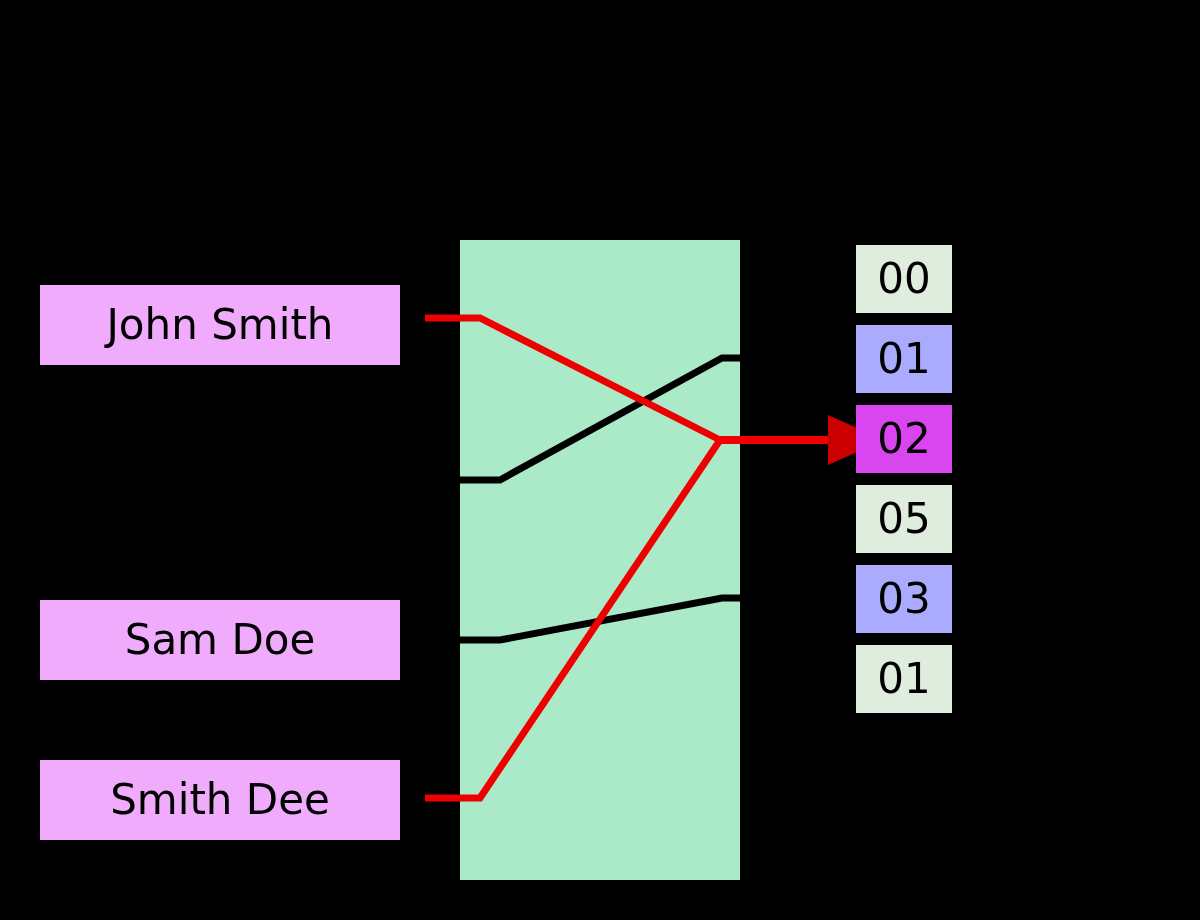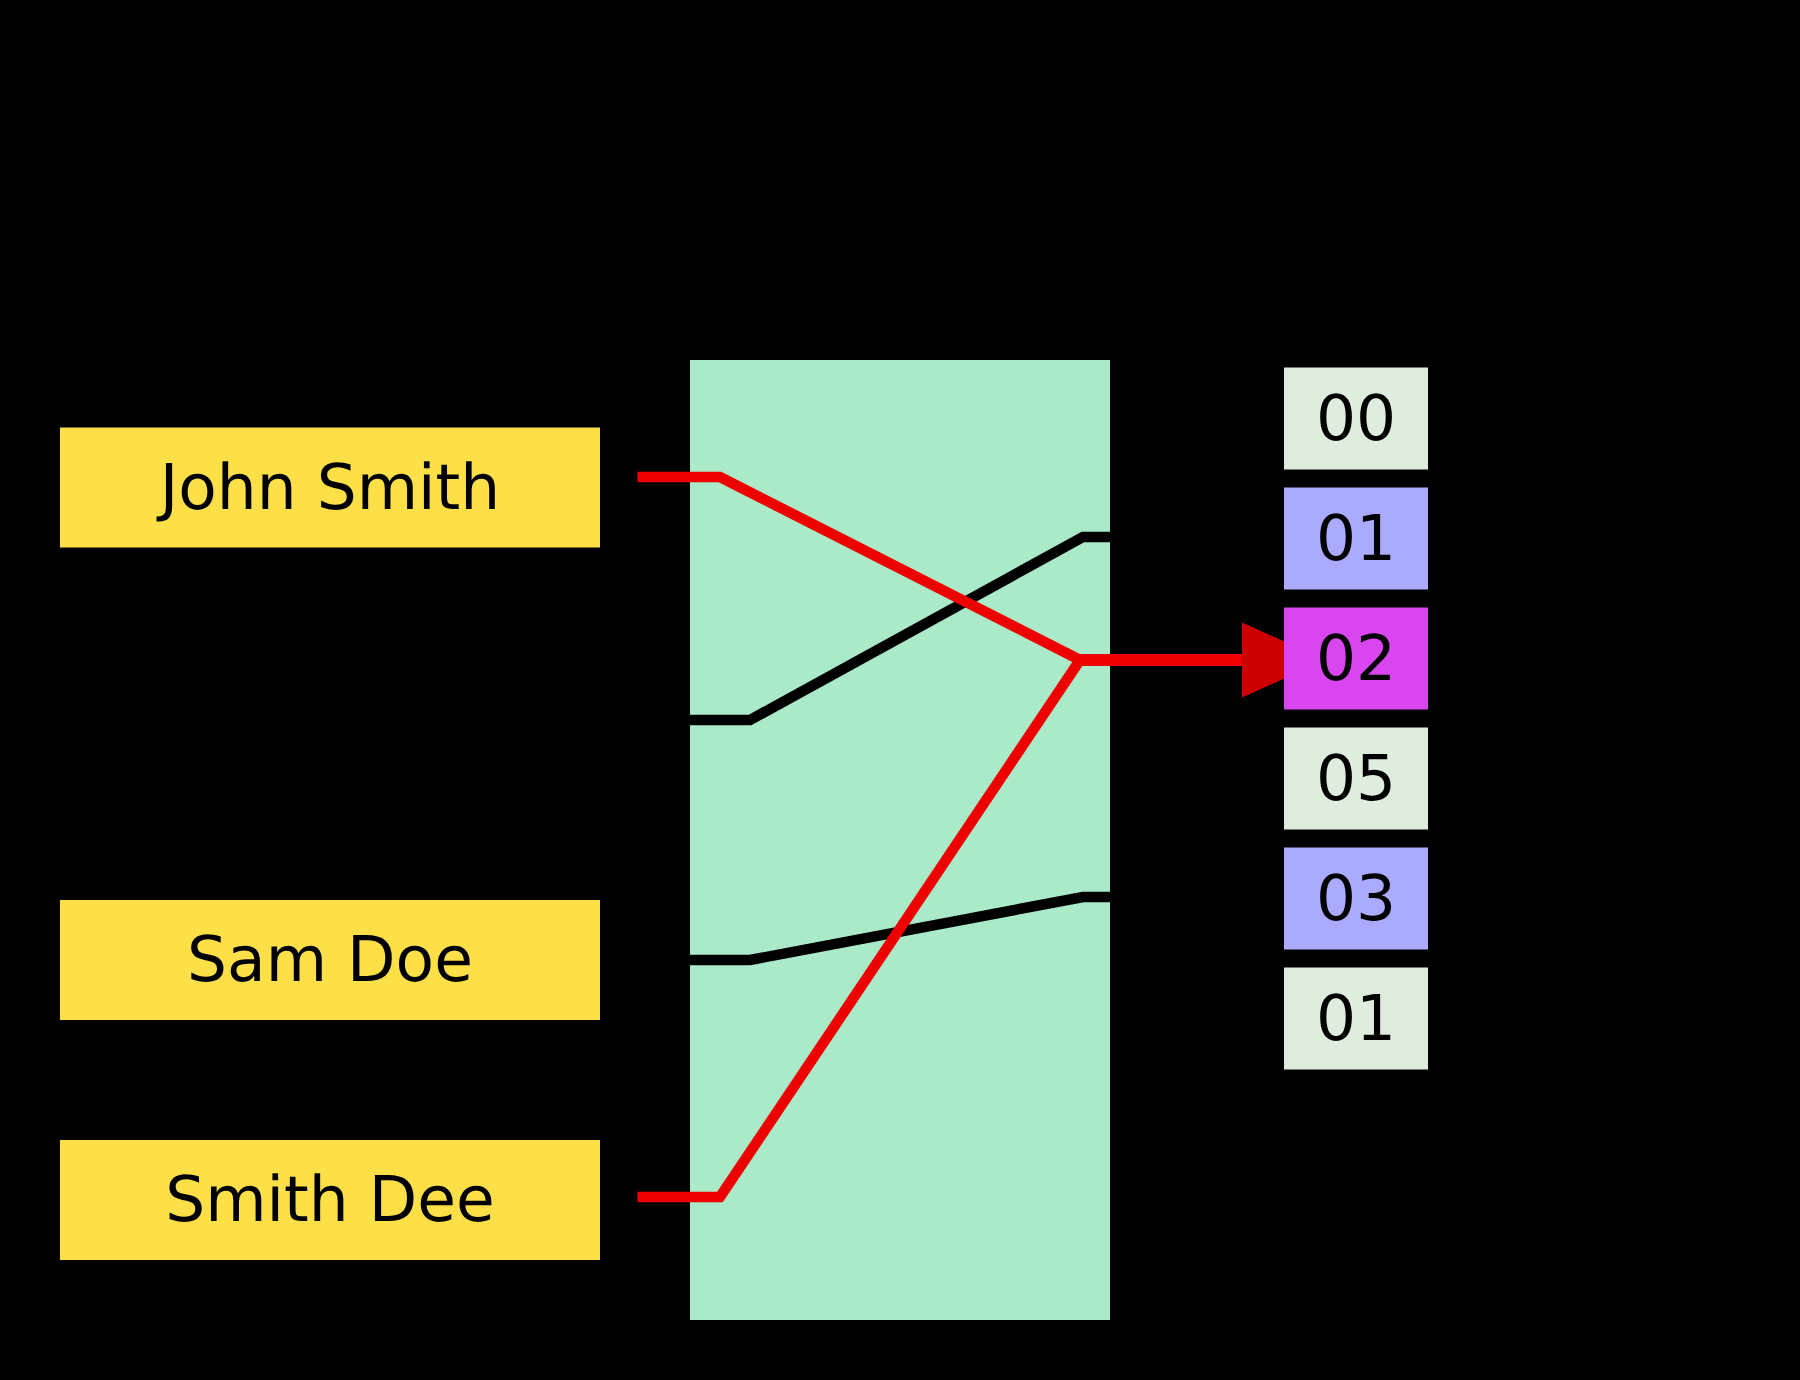--- a/index.html
+++ b/index.html
@@ -24,21 +24,21 @@
     top: 0;
     width: 1200px;
     height: 920px;
     pointer-events: none;
   }
   .key-box {
     position: absolute;
     left: 40px;
     width: 360px;
     height: 80px;
-    background: #fde047;
+    background: #f0abfc;
     display: flex;
     align-items: center;
     justify-content: center;
     box-sizing: border-box;
   }
   .key-label {
     font-size: 42px;
     line-height: 1;
     color: #000000;
     white-space: nowrap;

